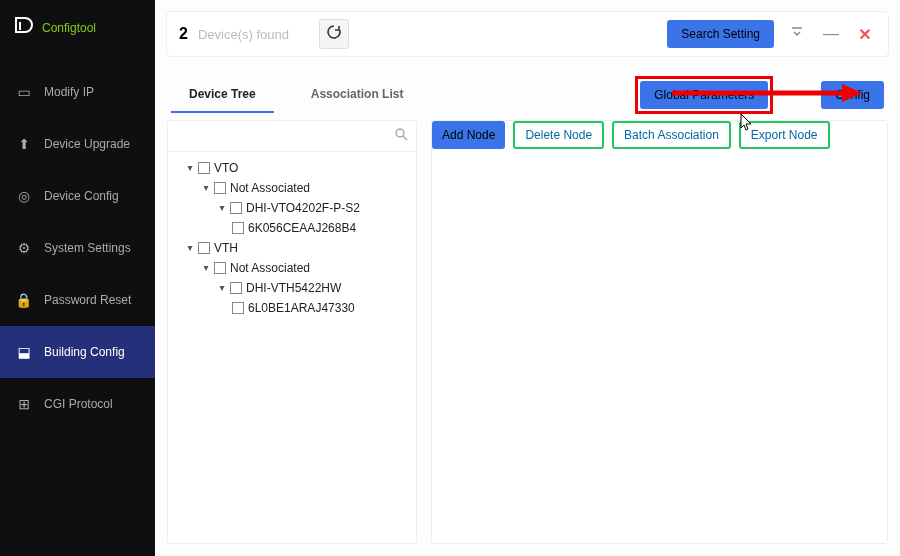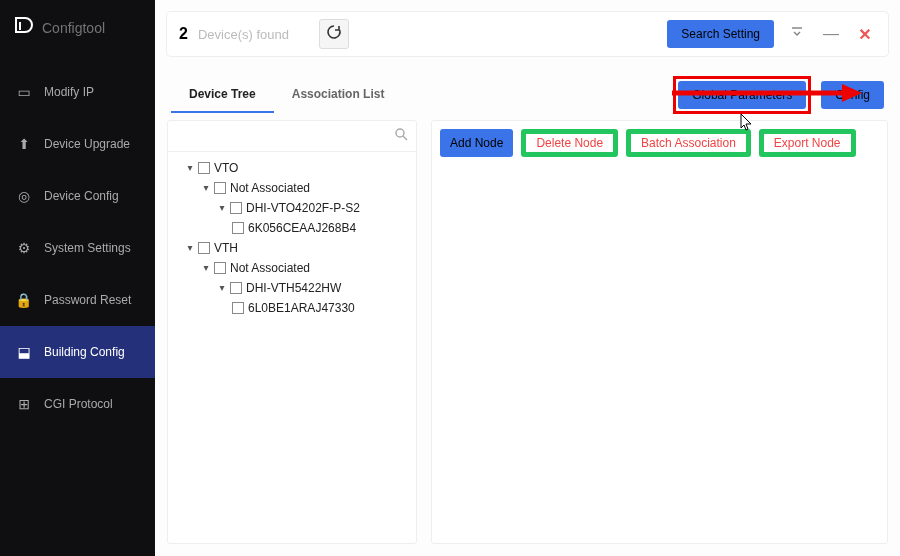--- a/index.html
+++ b/index.html
@@ -1,60 +1,60 @@
 <!DOCTYPE html>
 <html><head>
 <meta charset="utf-8">
 <style>
 * { margin: 0; padding: 0; box-sizing: border-box; font-family: Arial, sans-serif; }
 body { width: 900px; height: 556px; background: #f5f5f5; overflow: hidden; display: flex; }
 
 .sidebar { width: 155px; height: 100%; background: #0f0f12; color: #ccc; display: flex; flex-direction: column; }
 .brand { display: flex; align-items: center; padding: 12px 14px; height: 56px; }
 .brand-icon { color: #fff; font-weight: bold; font-size: 20px; margin-right: 8px; }
-.brand-text { color: #737373; font-size: 14px; font-weight: 500; }
+.brand-text { color: #84cc16; font-size: 12px; font-weight: 500; }
 .nav { display: flex; flex-direction: column; margin-top: 10px; }
 .nav-item { display: flex; align-items: center; padding: 0 14px; height: 52px; color: #aaa; font-size: 12px; cursor: pointer; }
 .nav-item.active { background: #25307a; color: #fff; }
 .nav-item .icon { width: 20px; display: inline-flex; justify-content: center; margin-right: 10px; font-size: 14px; }
 
 .main { flex: 1; display: flex; flex-direction: column; padding: 12px; background: #fdfdfd; }
 .topbar { height: 44px; display: flex; align-items: center; padding: 0 12px; border-radius: 4px; background: #fff; box-shadow: 0 0 0 1px #eee; margin-bottom: 20px; }
 .device-count { font-weight: bold; font-size: 16px; margin-right: 10px; }
 .device-label { color: #bbb; font-size: 13px; }
 .refresh-btn { margin-left: 30px; width: 30px; height: 30px; border: 1px solid #ddd; border-radius: 3px; background: #f5f5f5; display: flex; align-items: center; justify-content: center; cursor: pointer; }
 .spacer { flex: 1; }
 .btn { border: none; border-radius: 3px; padding: 0 14px; height: 28px; font-size: 12px; cursor: pointer; display: inline-flex; align-items: center; justify-content: center; }
 .btn-blue { background: #3a74e8; color: #000000; }
-.btn-outline { background: #fff; color: #ef4444; border: 5px solid #22c55e; }
+.btn-outline { background: #fff; color: #0369a1; border: 2px solid #22c55e; }
 .window-ctrl { margin-left: 12px; font-size: 16px; color: #888; cursor: pointer; width: 22px; text-align: center; }
 .window-close { color: #e55; font-weight: bold; }
 
-.tabs-row { display: flex; align-items: center; padding: 0 4px; margin-bottom: 6px; position: relative; }
+.tabs-row { display: flex; align-items: center; padding: 0 4px; margin-bottom: 6px; position: relative; gap: 19px; }
 .tab { padding: 10px 18px; font-size: 12px; color: #666; cursor: pointer; border-bottom: 2px solid transparent; font-weight: bold; }
 .tab.active { color: #222; font-weight: 600; border-bottom-color: #3a74e8; }
 .tab-spacer { flex: 1; }
 .highlight-box { border: 3px solid #e00; padding: 2px; display: inline-flex; }
 .arrow-overlay { position: absolute; left: 505px; top: 8px; width: 190px; height: 18px; pointer-events: none; }
 
 .content { flex: 1; display: flex; gap: 14px; }
 .tree-panel { width: 250px; border: 1px solid #eee; border-radius: 3px; background: #fff; display: flex; flex-direction: column; }
 .tree-search { display: flex; align-items: center; border-bottom: 1px solid #eee; padding: 4px; }
 .tree-search input { flex: 1; border: none; outline: none; font-size: 12px; padding: 4px; }
 .tree-search .search-icon { width: 22px; text-align: center; color: #aaa; }
 .tree { padding: 6px 4px; font-size: 12px; color: #222; }
 .tree-row { display: flex; align-items: center; line-height: 20px; white-space: nowrap; }
 .toggle { width: 12px; text-align: center; color: #555; font-size: 10px; cursor: pointer; margin-right: 2px; }
 .chk { width: 12px; height: 12px; border: 1px solid #888; margin-right: 4px; display: inline-block; }
 .indent1 { padding-left: 12px; }
 .indent2 { padding-left: 28px; }
 .indent3 { padding-left: 44px; }
 .indent4 { padding-left: 60px; }
 
-.right-panel { flex: 1; border: 1px solid #eee; border-radius: 3px; background: #fff; padding: 8px; }
+.right-panel { flex: 1; border: 1px solid #eee; border-radius: 3px; background: #fff; }
 .action-row { display: flex; gap: 8px; }
 .action-row .btn { padding: 0 10px; }
 .cursor { position: absolute; left: 740px; top: 113px; pointer-events: none; }
 </style>
 </head>
 <body>
 
 <div class="sidebar">
   <div class="brand">
     <span class="brand-icon">

